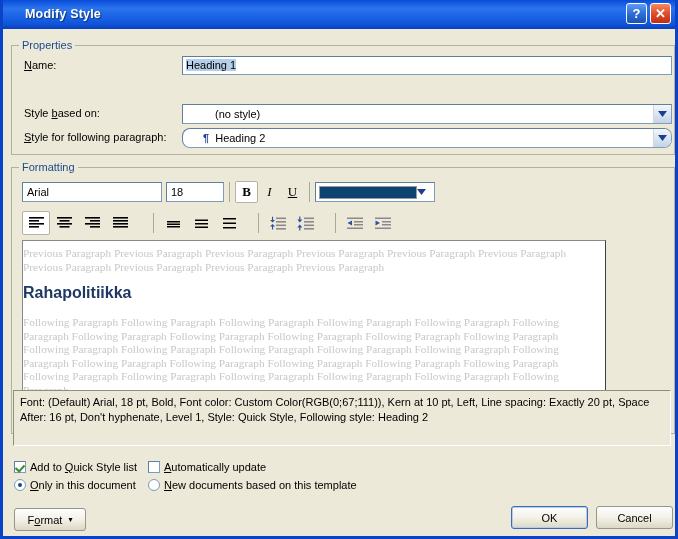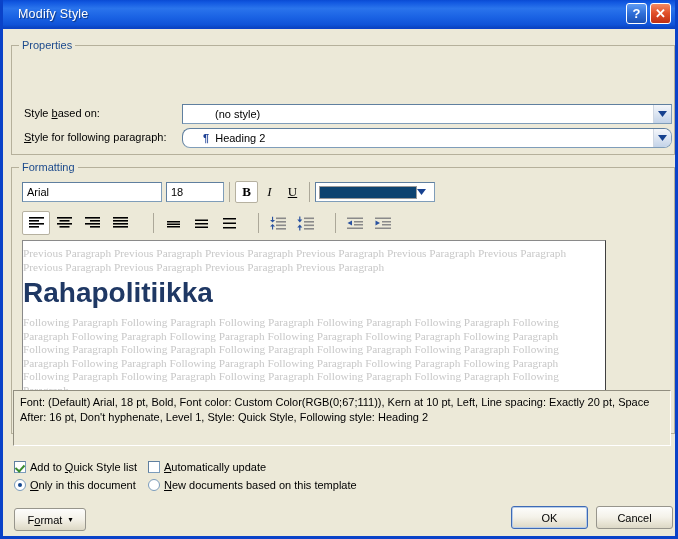--- a/index.html
+++ b/index.html
@@ -28,22 +28,22 @@
     height: 28px;
     background: linear-gradient(to bottom,
       #0a4bd4 0%, #1157e0 8%, #2a74ec 30%, #1b63e4 60%, #0f53d8 88%, #0b43c0 100%);
     border-bottom: 1px solid #0a42c8;
     display: flex;
     align-items: center;
   }
   .title-text {
     color: #ffffff;
     font-size: 12.5px;
-    font-weight: normal;
-    margin-left: 15px;
+    font-weight: bold;
+    margin-left: 22px;
     text-shadow: 1px 1px 1px rgba(0,0,0,.45);
     letter-spacing: .2px;
   }
   .title-btns {
     position: absolute;
     right: 4px;
     top: 3px;
     display: flex;
     gap: 3px;
   }
@@ -280,21 +280,21 @@
   .ghost {
     font-family: "Liberation Serif", serif;
     font-size: 11.3px;
     line-height: 13.5px;
     color: #c8c8c8;
     word-spacing: 0px;
   }
   #sample-text {
     font-family: "Liberation Sans", sans-serif;
     font-weight: bold;
-    font-size: 28px;
+    font-size: 16px;
     line-height: 30px;
     color: #1f3864;
     margin: 4px 0 8px 0;
   }
   
   #description-box {
     position: absolute;
     left: 10px;
     top: 390px;
     width: 658px;
@@ -404,20 +404,26 @@
     <span class="title-text">Modify Style</span>
     <div class="title-btns">
       <div class="tbtn help">?</div>
       <div class="tbtn close">✕</div>
     </div>
   </div>
 
   <div class="group" id="properties-group">
     <span class="group-label">Properties</span>
 
+    <div class="row" style="top:10px;">
+      <span class="field-label"><u>N</u>ame:</span>
+      <div class="textbox">
+        <span class="sel">Heading 1</span>
+      </div>
+    </div>
 
 
     <div class="row" style="top:58px;">
       <span class="field-label">Style <u>b</u>ased on:</span>
       <div class="combo center-ind">
         <span>(no style)</span>
         <span class="arrow">
           <svg width="9" height="6" viewBox="0 0 9 6">
               <path d="M0 0 L4.5 6 L9 0 Z" fill="#16418f"></path>
             </svg>

